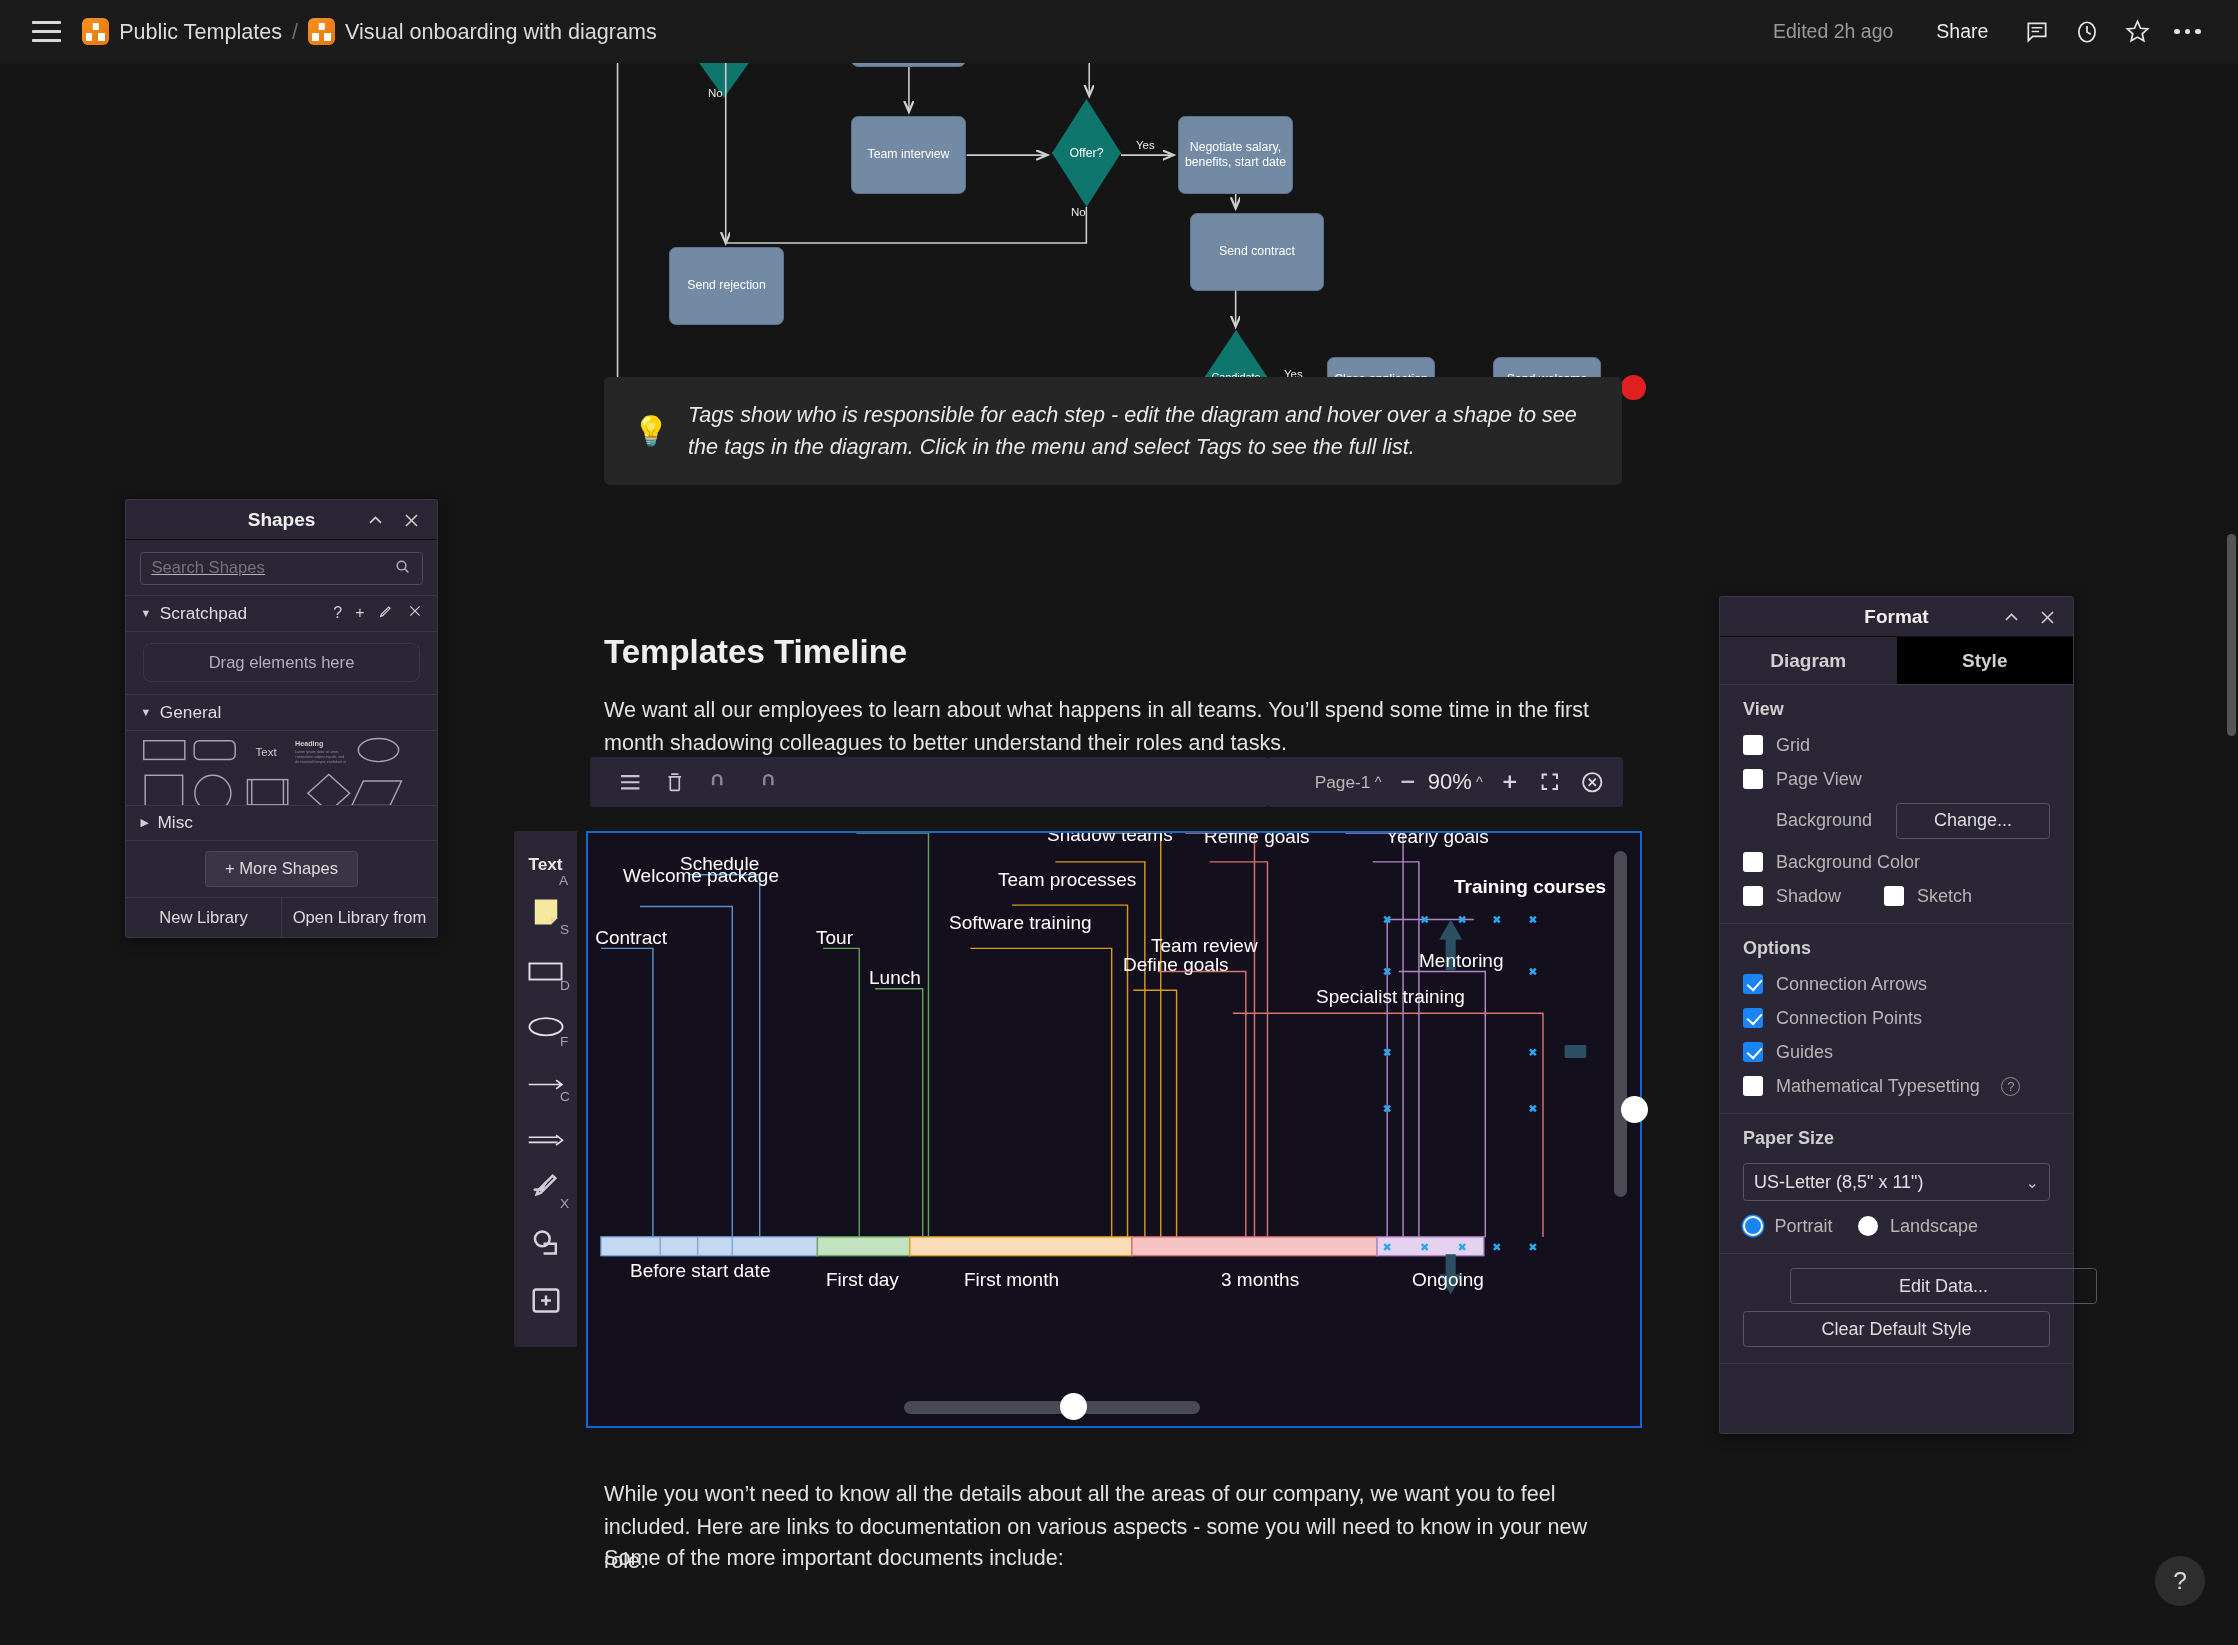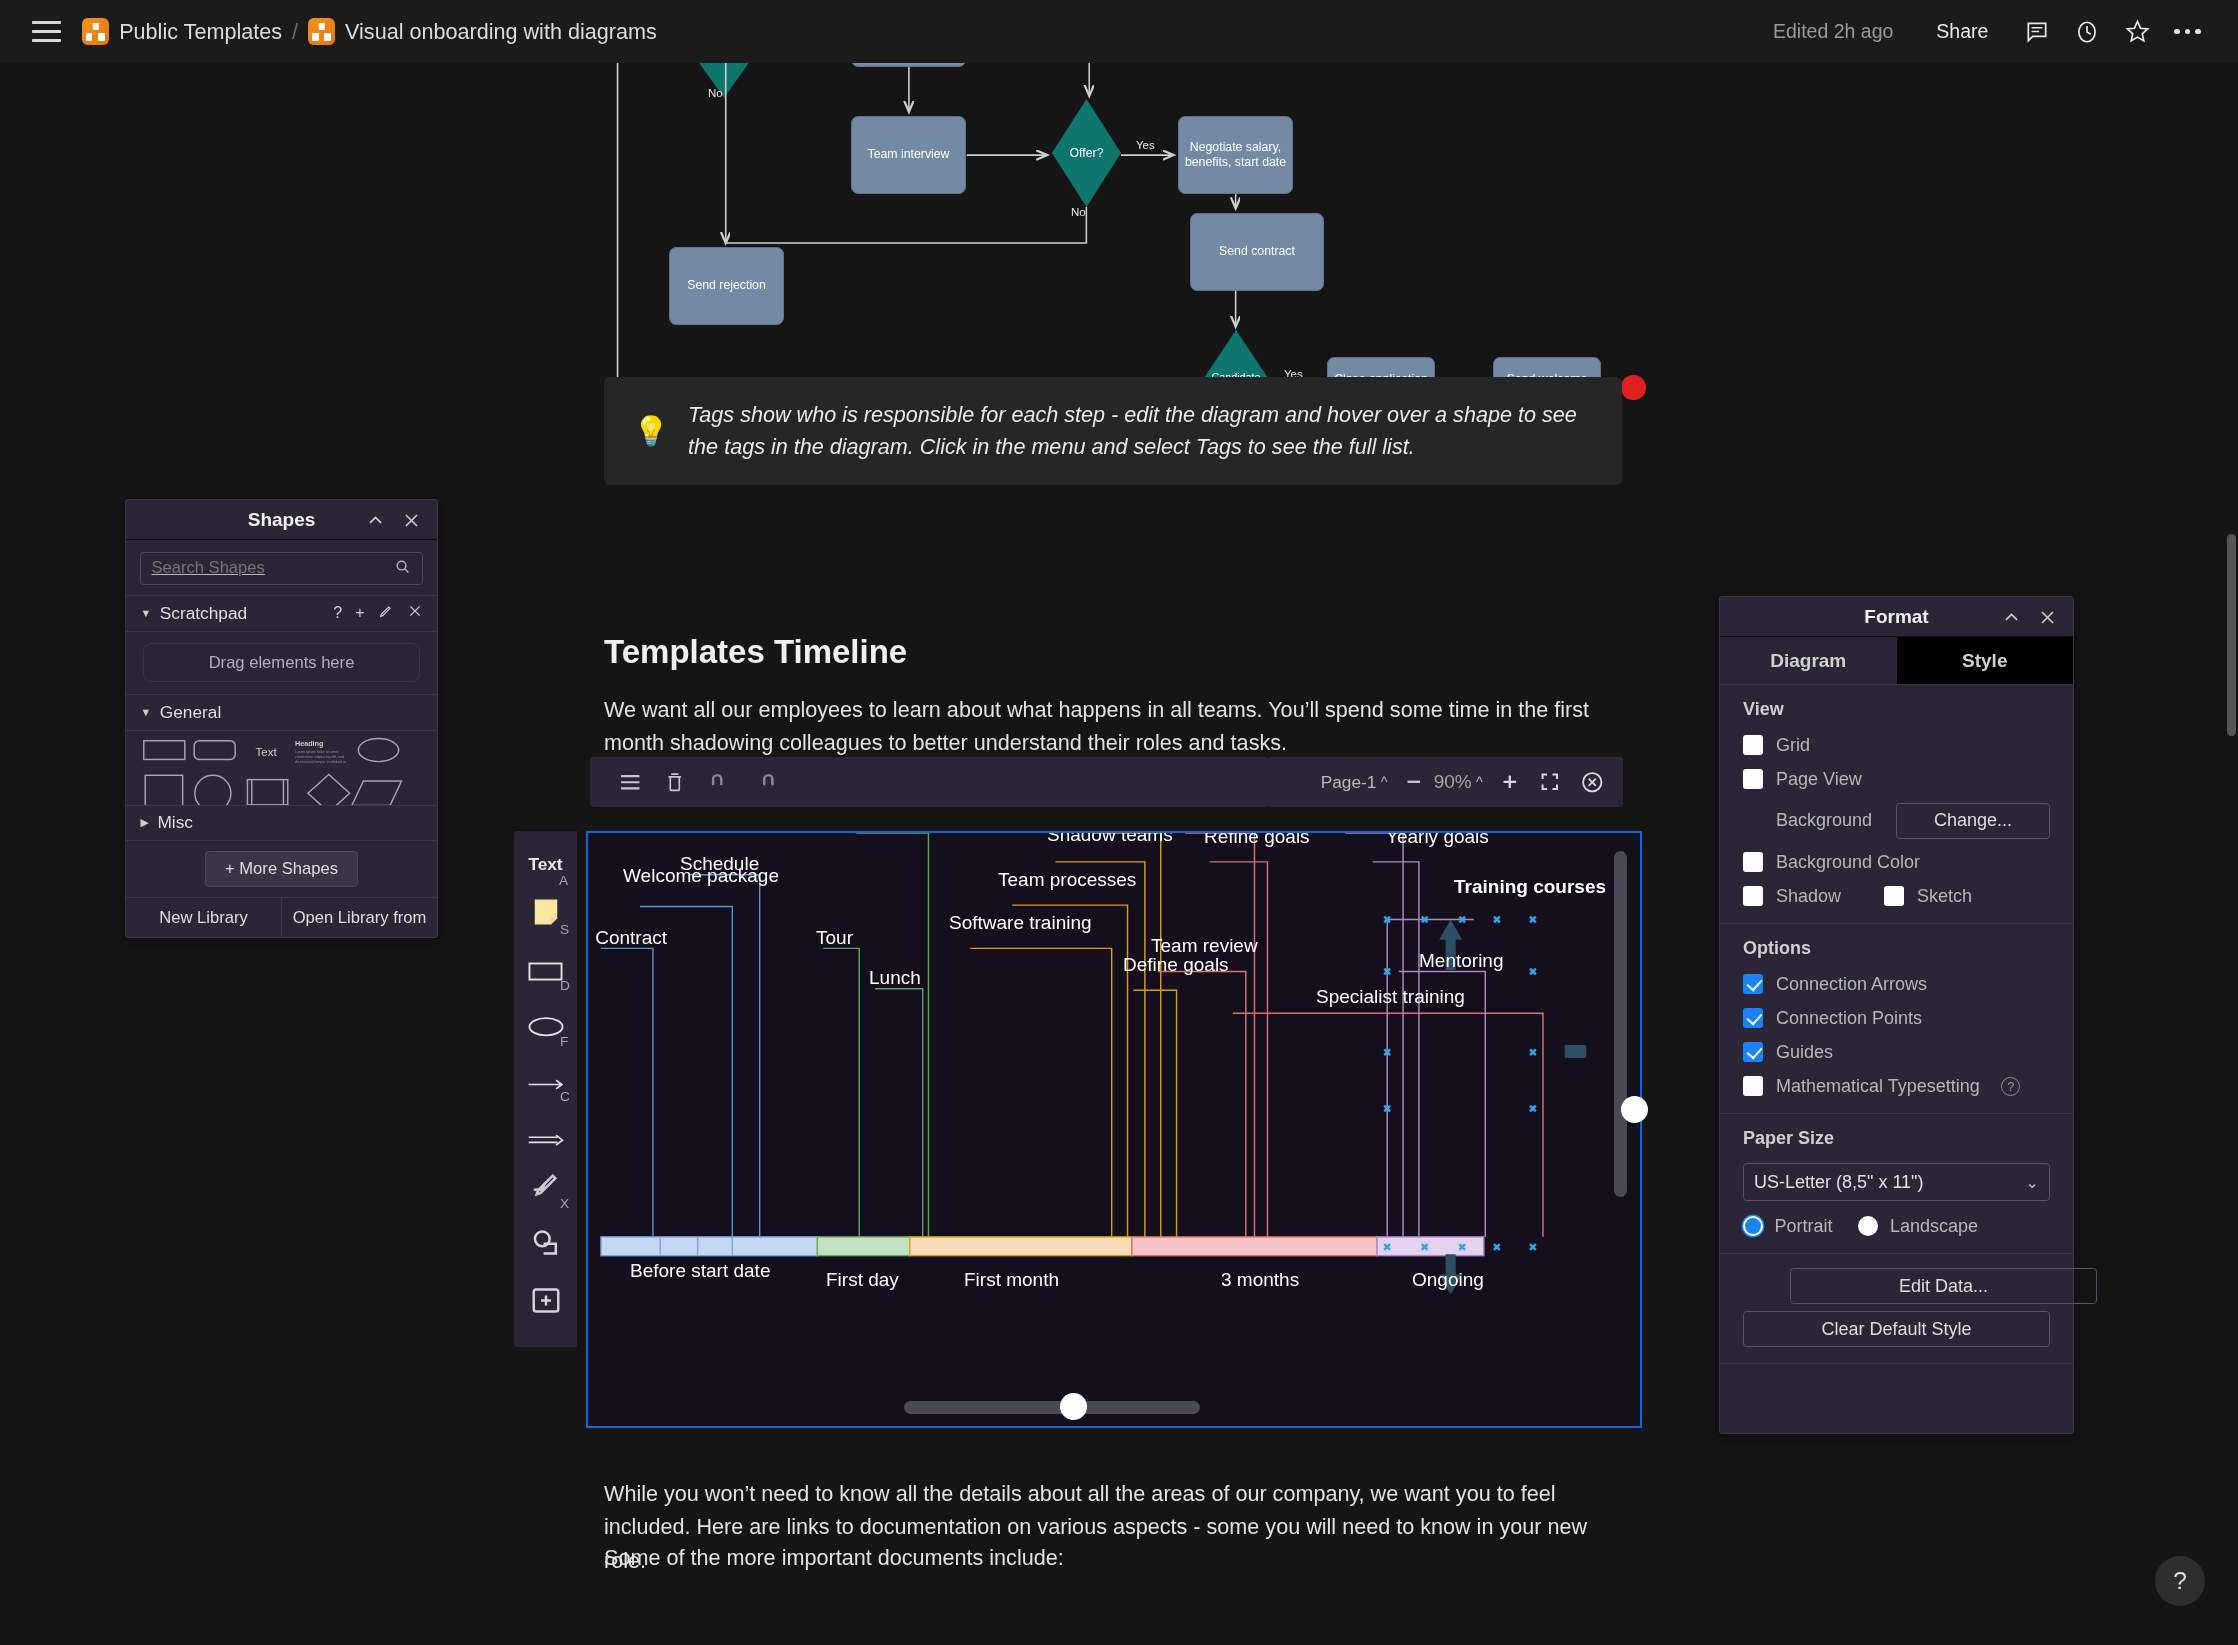--- a/index.html
+++ b/index.html
@@ -119,21 +119,21 @@
   }
   #diagram-toolbar .tb { width:45px; height:50px; display:flex; align-items:center; justify-content:center; cursor:pointer;}
   #zoombar {
     position:absolute; left:1268px; top:757px; width:355px; height:50px;
     background:#2b2636; border-radius:2.9px; display:flex; align-items:center; justify-content:flex-end;
     padding-right:10px; gap:0; z-index:20;
   }
   #zoombar .zitem { display:flex; align-items:center; justify-content:center; cursor:pointer; color:#c9c9c9;}
   #zoombar .pglabel { font-size:17.3px; color:#b9b9b9; }
   #zoombar .caret { font-size:14.4px; color:#b9b9b9; margin:0 7.2px 0 4.3px;}
-  #zoombar .zpct { font-size:19px; color:#a3a3a3;}
+  #zoombar .zpct { font-size:22px; color:#e5e5e5;}
 
   #editor-rail {
     position:absolute; left:514px; top:831px; width:63px; height:516px;
     background:#2b2636; border-radius:2.9px 0 0 2.9px; z-index:19;
   }
   .rail-item { position:absolute; left:0; width:63px; height:58px; display:flex; align-items:center; justify-content:center; cursor:pointer;}
   .rail-key { position:absolute; font-size:13.7px; color:#a8a3b2; }
 
   #diagram-frame {
     position:absolute; left:586px; top:831px; width:1056px; height:597px;

